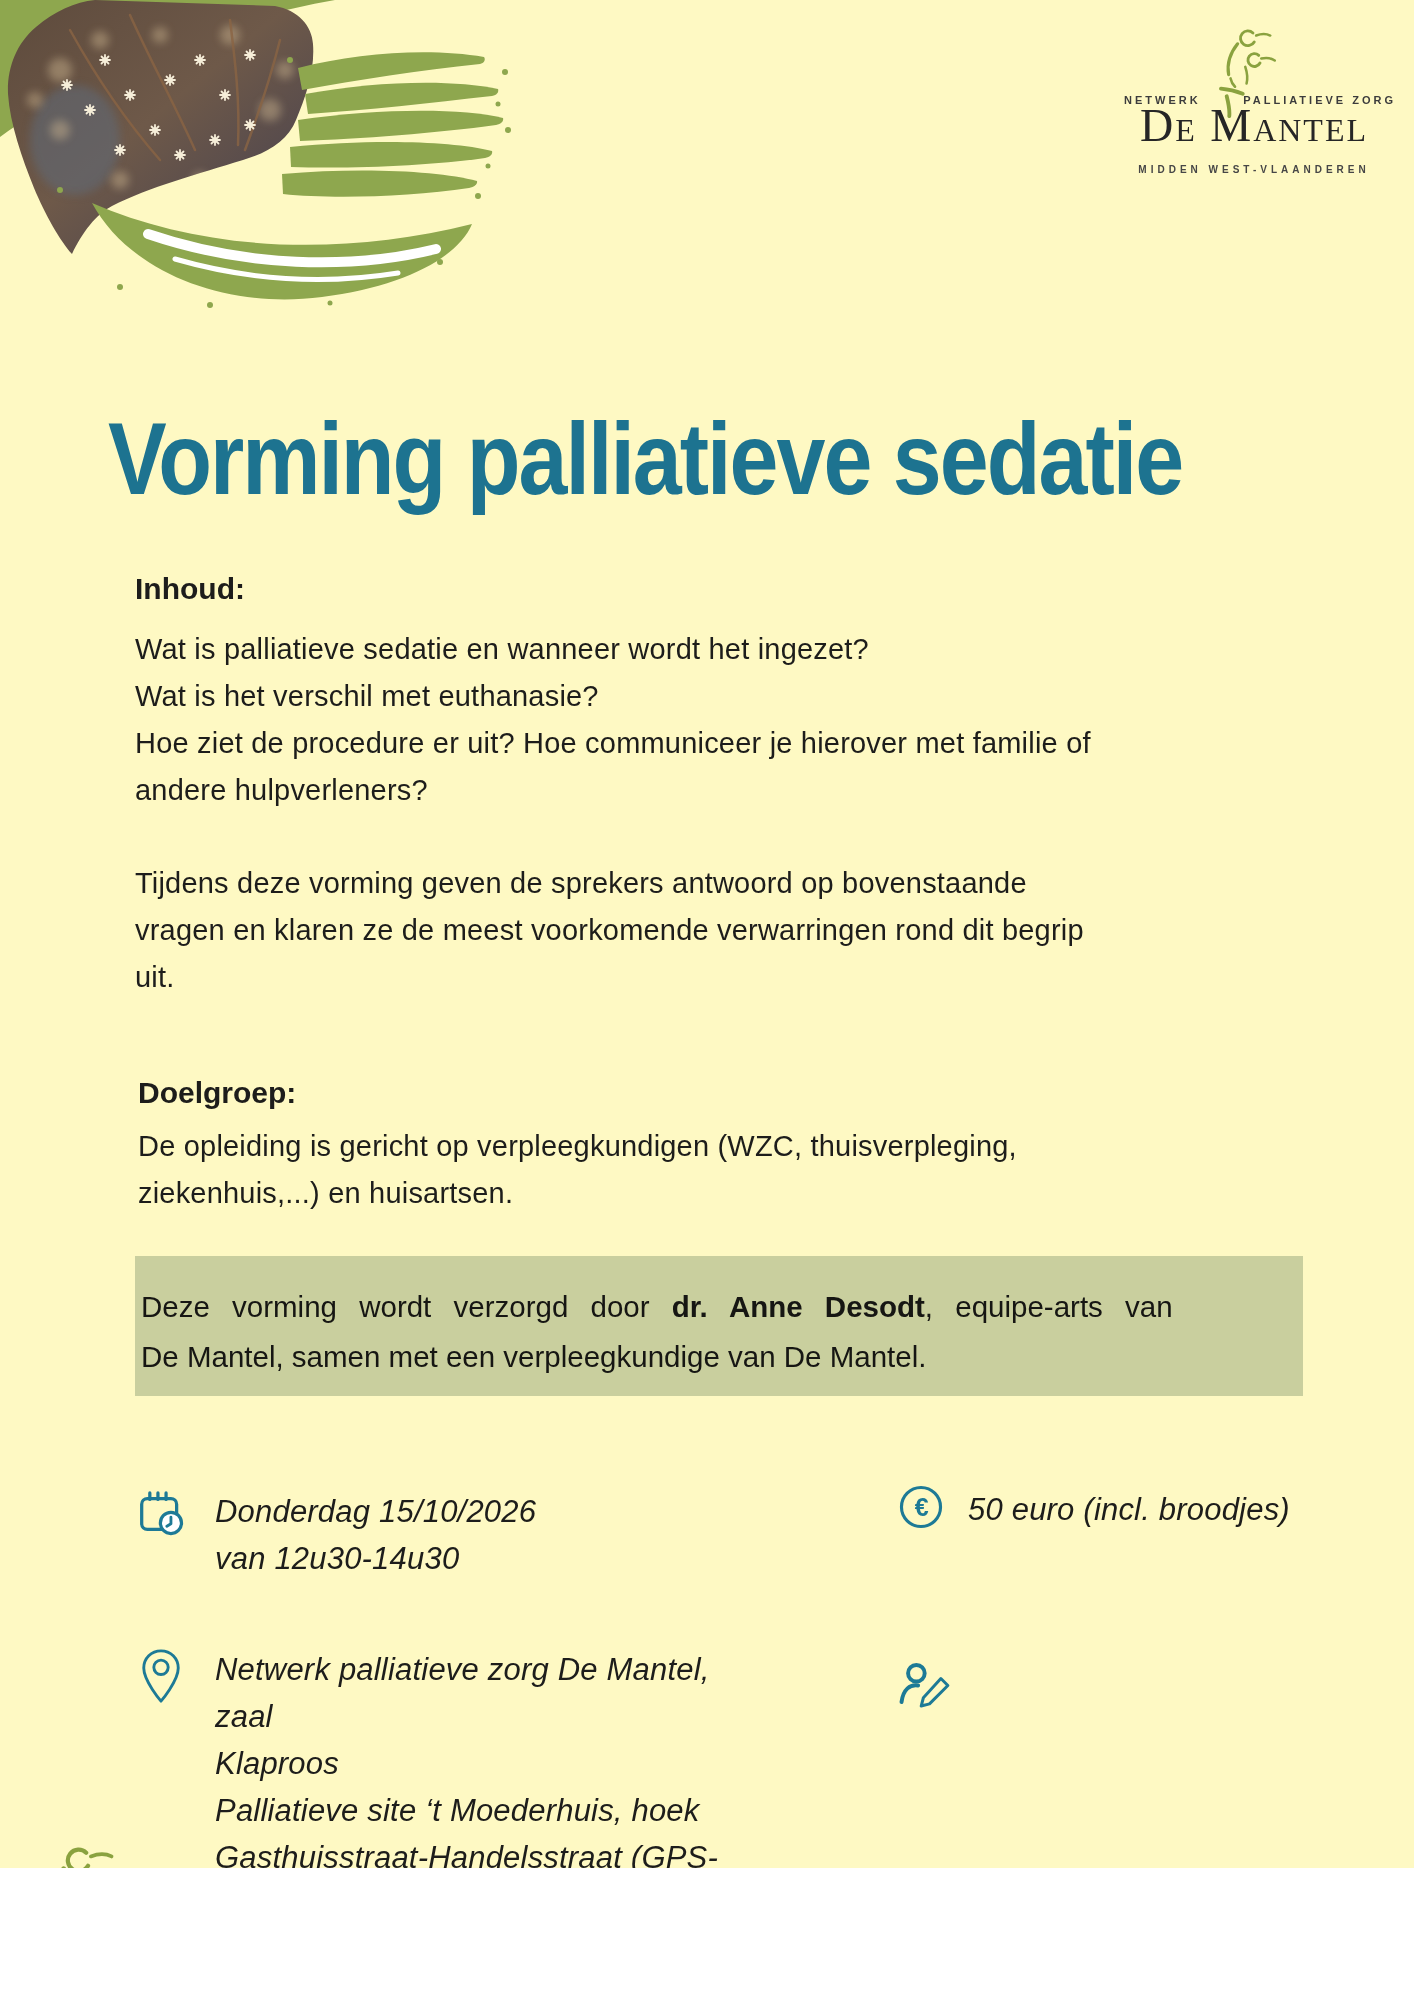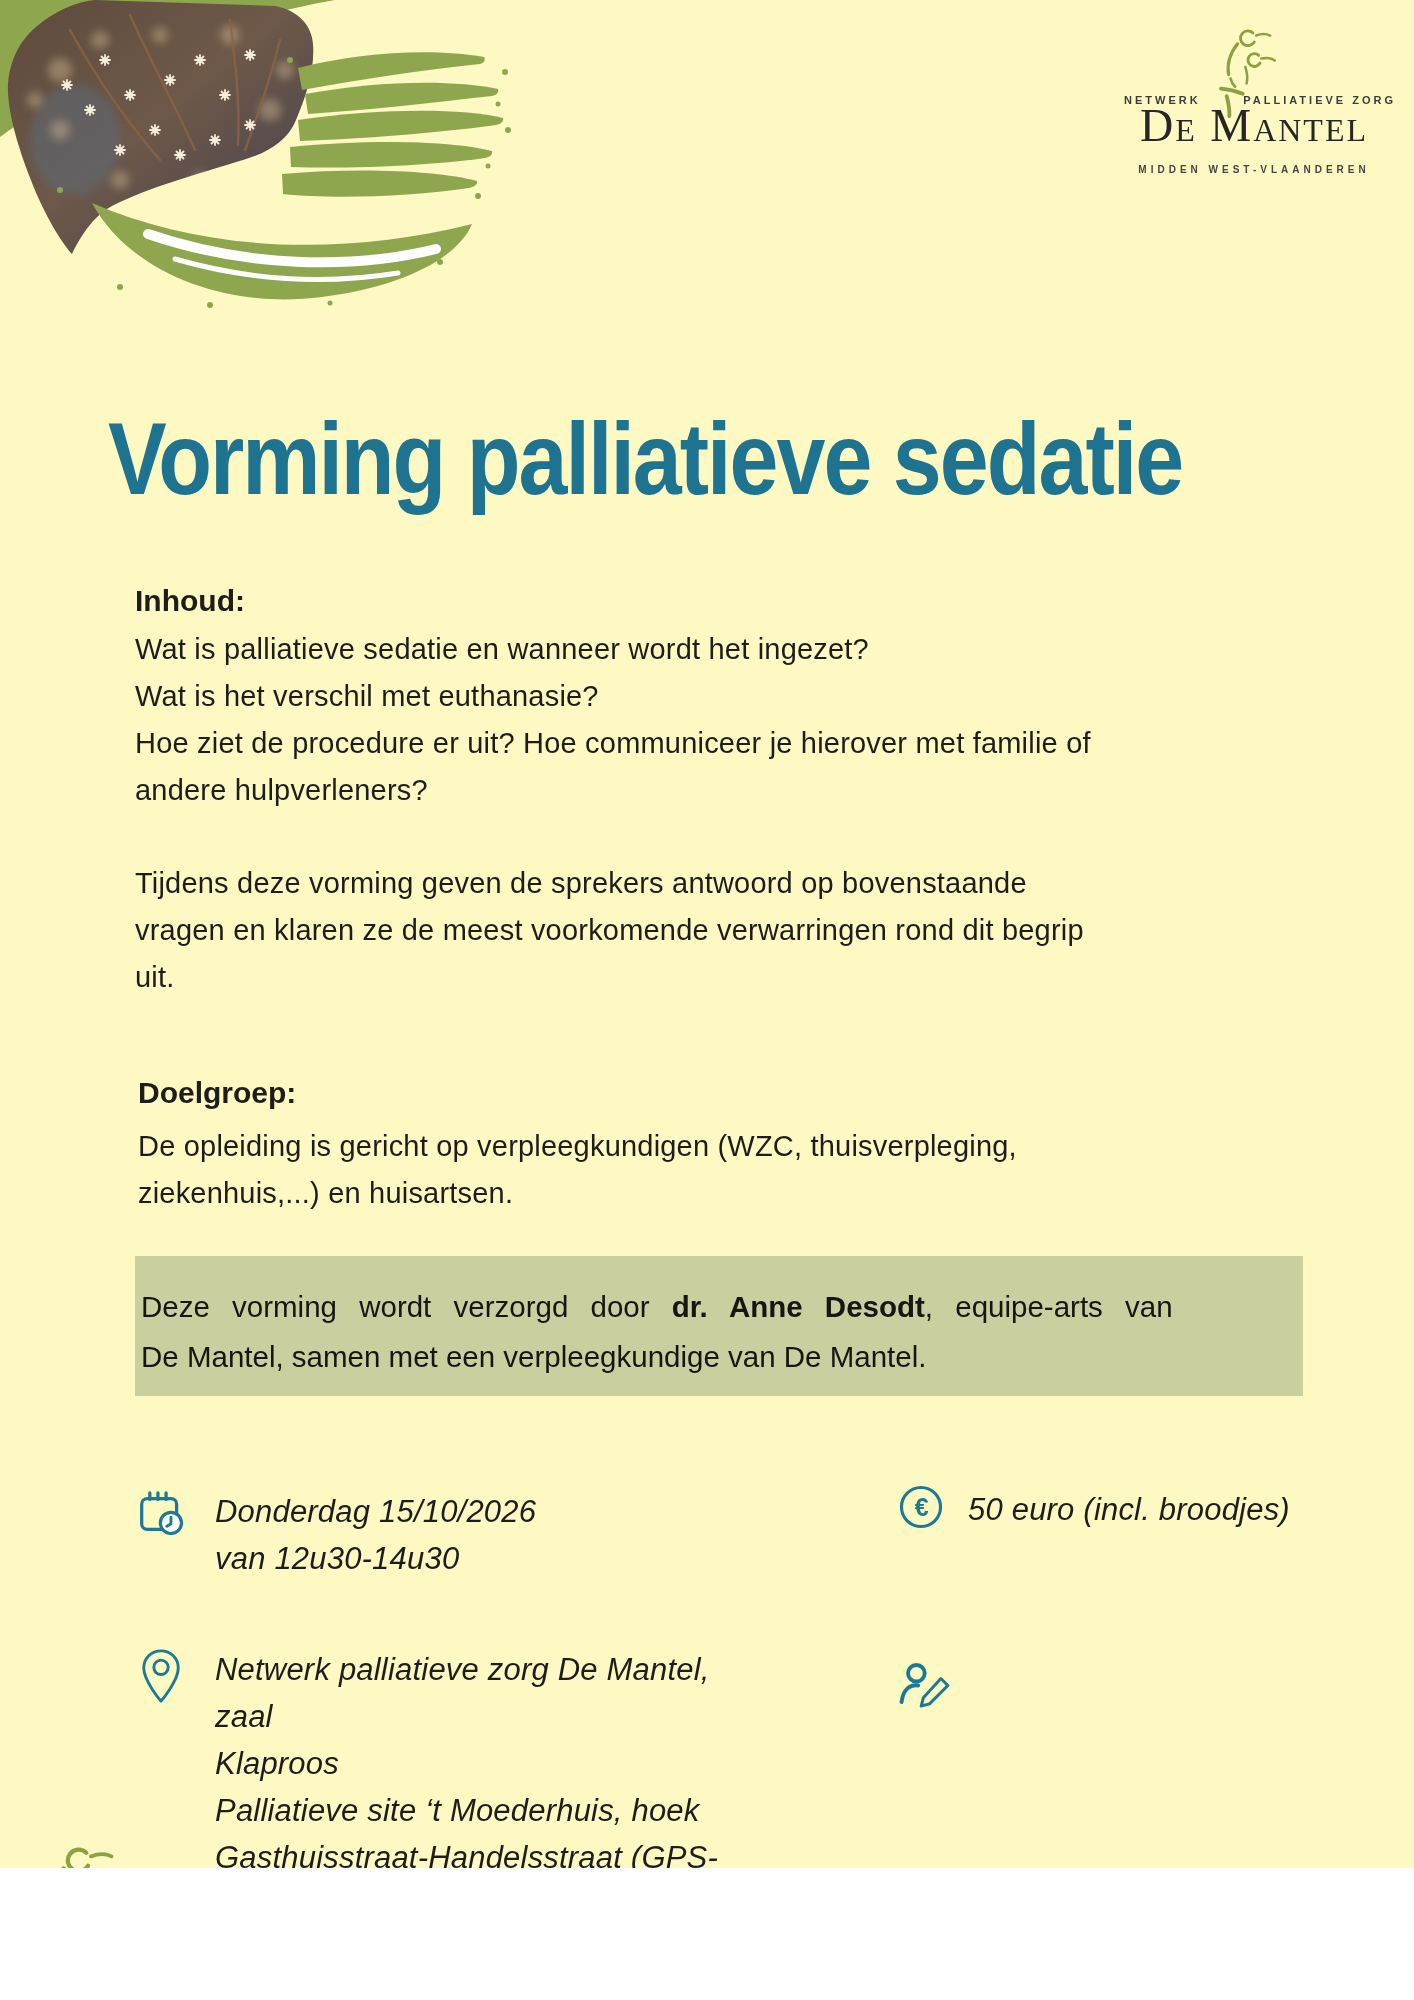--- a/index.html
+++ b/index.html
@@ -33,21 +33,21 @@
   
   .title{
     left:108px;top:400px;white-space:nowrap;
     font-size:88px;font-weight:bold;letter-spacing:-2px;color:#1d7390;
     transform:scaleY(1.16);transform-origin:left top;
   }
 
   
   .h-heading{font-size:30px;font-weight:bold;}
   .body-text{font-size:29px;line-height:47px;white-space:pre-line;letter-spacing:0.2px;}
-  .inhoud-heading{left:135px;top:584px;}
+  .inhoud-heading{left:135px;top:572px;}
   .inhoud-lines{left:135px;top:626px;width:1160px;}
   .para2{left:135px;top:860px;width:1160px;}
   .doelgroep-heading{left:138px;top:1076px;}
   .doelgroep-lines{left:138px;top:1123px;width:1160px;}
 
   
   .highlight{
     left:135px;top:1256px;width:1168px;height:140px;background:#c9cf9e;
     box-sizing:border-box;padding:26px 24px 0 6px;
     font-size:29.5px;line-height:50px;color:#161613;

